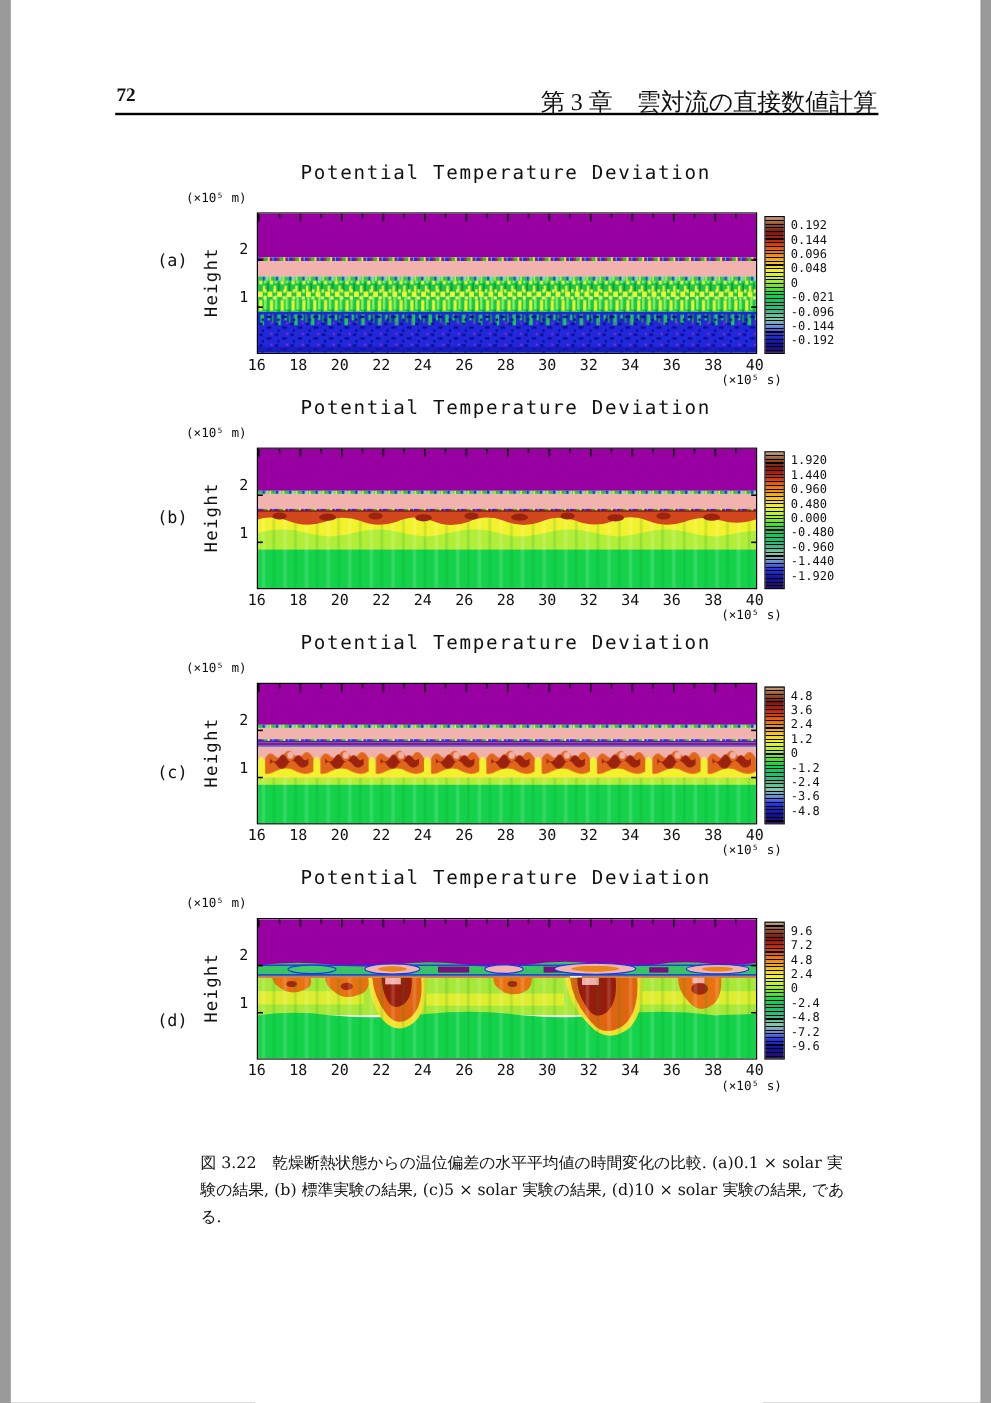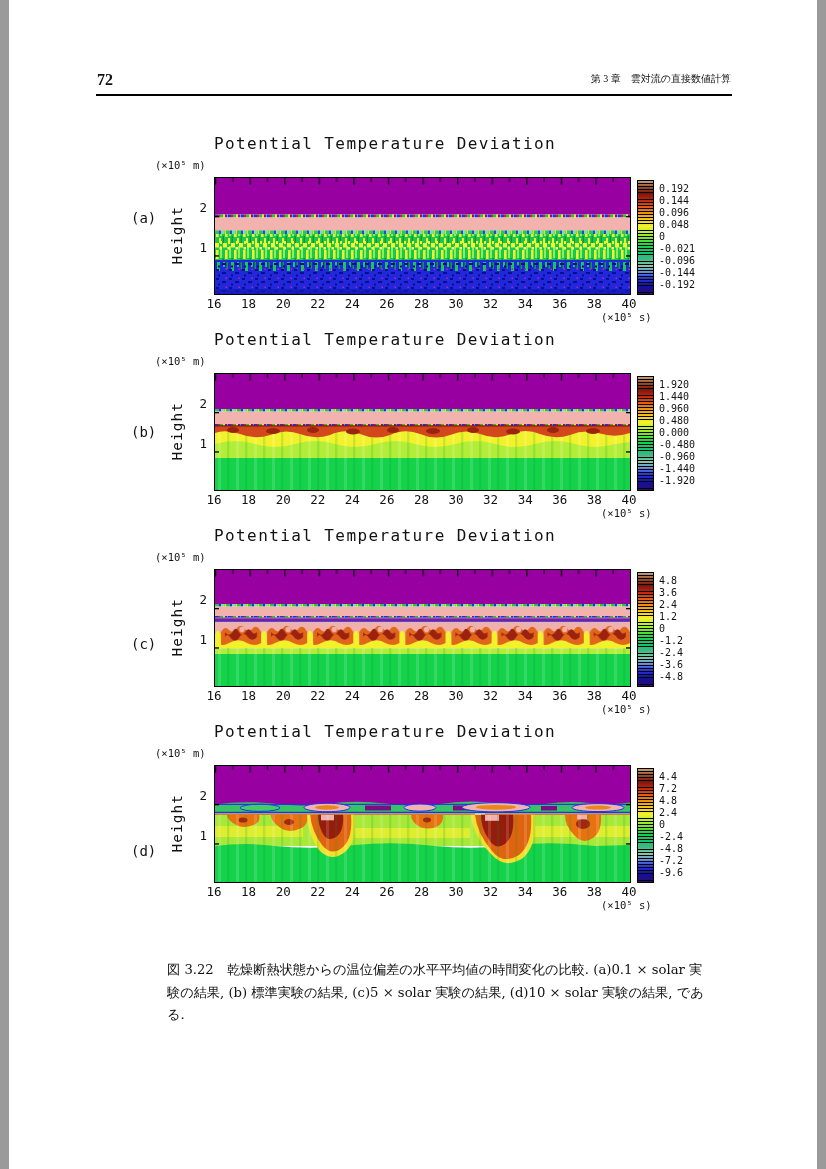--- a/index.html
+++ b/index.html
@@ -2,25 +2,25 @@
 <html><head>
 <meta charset="utf-8">
 <style>
   html,body{margin:0;padding:0;background:#9a9a9a;}
   .page{position:relative;width:808px;height:1169px;margin:0 auto;background:#ffffff;
         font-family:"DejaVu Sans Mono","Liberation Mono",monospace;color:#111;overflow:hidden;}
   
   .hdr-num{position:absolute;left:88px;top:71px;font-family:"Liberation Serif","DejaVu Serif",serif;
            font-weight:bold;font-size:16px;}
   .hdr-chap{position:absolute;right:86px;top:72px;font-family:"Liberation Serif","DejaVu Serif",serif;
-            font-size:10px;}
+            font-size:20px;}
   .hdr-rule{position:absolute;left:87px;right:85px;top:94px;height:2px;background:#000;}
   
   .panel{position:absolute;left:0;width:826px;height:196px;}
-  .ptitle{position:absolute;left:205px;top:0;width:415px;font-size:16px;
+  .ptitle{position:absolute;left:205px;top:0;width:415px;text-align:center;font-size:16px;
           letter-spacing:1.4px;white-space:nowrap;}
   .yunit{position:absolute;left:146px;top:25px;font-size:10.5px;text-align:center;}
   .plot{position:absolute;left:205px;top:43px;width:415px;height:116px;border:1px solid #000;}
   .plot svg{display:block;}
   .plabel{position:absolute;left:122px;font-size:14px;}
   .pl-a{top:76px}.pl-b{top:94px}.pl-c{top:110px}.pl-d{top:121px}
   .ylab{position:absolute;left:160px;top:43px;height:116px;display:flex;align-items:center;}
   .ylab span{writing-mode:vertical-rl;transform:rotate(180deg);font-size:14.5px;letter-spacing:1px;}
   .ytick{position:absolute;left:176px;width:22px;text-align:right;font-size:12.5px;}
   .yt2{top:66px}.yt1{top:106px}
@@ -350,21 +350,21 @@
         <rect y="48.8" width="415" height="67" fill="url(#streaks)"></rect>
         <rect width="415" height="7" fill="url(#tks)"></rect>
         <rect x="0" y="38" width="4" height="1.3" fill="#000"></rect>
           <rect x="0" y="77.3" width="4" height="1.3" fill="#000"></rect>
         <rect x="411" y="38" width="4" height="1.3" fill="#000"></rect>
           <rect x="411" y="77.3" width="4" height="1.3" fill="#000"></rect>
       </svg>
     </div>
     <div class="cbar"></div>
     <div class="cbarlabels">
-        <span>4.4</span>
+        <span>9.6</span>
         <span>7.2</span>
         <span>4.8</span>
         <span>2.4</span>
         <span>0</span>
         <span>-2.4</span>
         <span>-4.8</span>
         <span>-7.2</span>
         <span>-9.6</span>
       </div>
     <div class="xticks">

